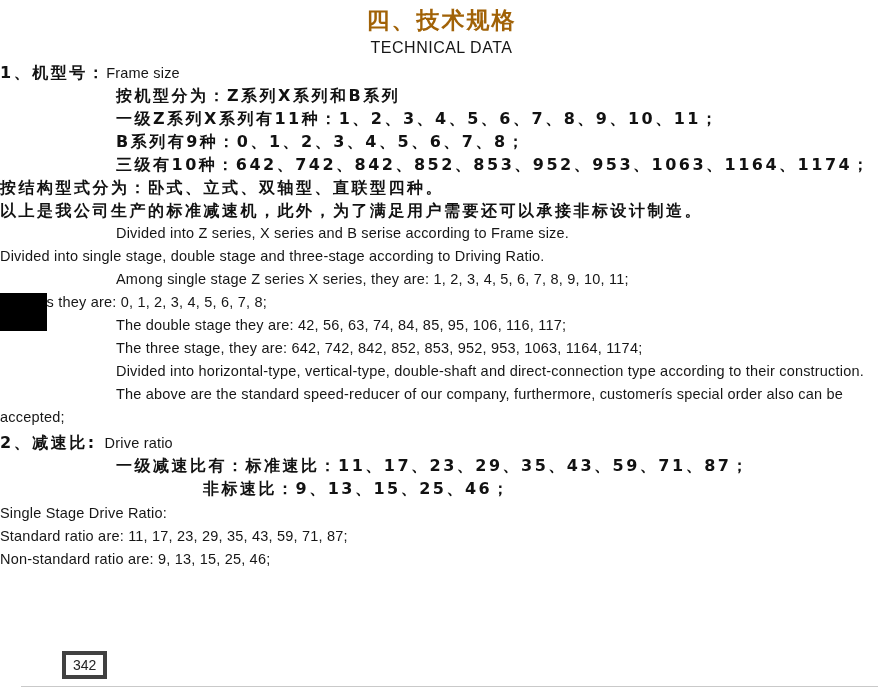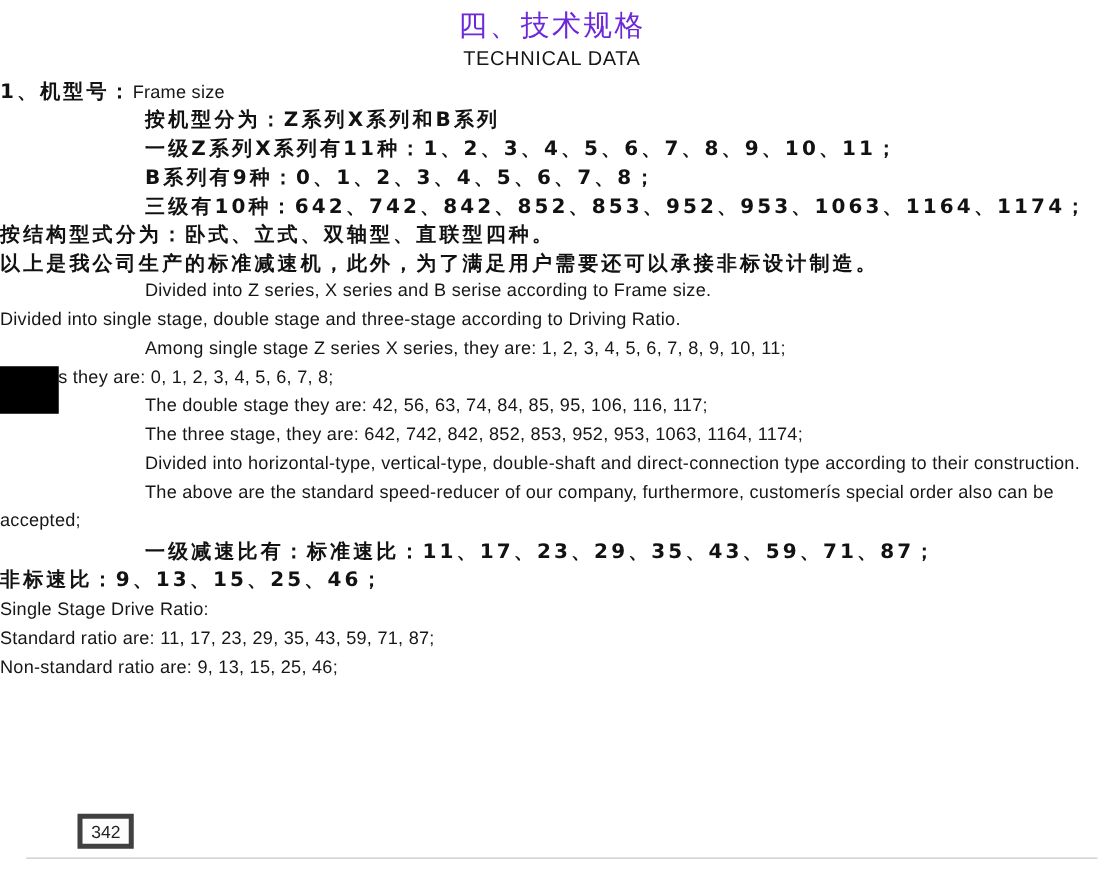--- a/index.html
+++ b/index.html
@@ -8,23 +8,23 @@
     width: 883px;
     height: 697px;
     background: #ffffff;
     overflow: hidden;
     color: #151515;
     font-family: "DejaVu Sans", sans-serif;
   }
   .header { position: absolute; top: 5px; left: 0; width: 100%; text-align: center; }
   .title-zh {
     font-size: 23px;
-    font-weight: normal;
+    font-weight: bold;
     letter-spacing: 2px;
-    color: #6d28d9;
+    color: #a16207;
     font-family: "DejaVu Sans", sans-serif;
   }
   .title-en {
     margin-top: 3px;
     font-size: 16px;
     letter-spacing: 0.5px;
     color: #161616;
     font-family: "Liberation Sans", sans-serif;
   }
   .content { position: absolute; top: 61px; left: 0; width: 100%; }
@@ -46,21 +46,21 @@
   .ln .zh-part {
     font-weight: bold; font-size: 16px; letter-spacing: 2.5px;
     font-family: "DejaVu Sans", sans-serif; color: #121212;
   }
   .ln .en-part {
     font-size: 14.5px; font-weight: 400; letter-spacing: 0.2px;
     font-family: "Liberation Sans", sans-serif; color: #161616;
   }
   .ind0 { }
   .ind1 { padding-left: 116px; }
-  .ind2 { }
+  .ind2 { padding-left: 203px; }
   .gap-before { margin-top: 2px; }
   .side-mark {
     position: absolute;
     left: 0; top: 293px;
     width: 47px; height: 38px;
     background: #000000;
   }
   .pagenum {
     position: absolute;
     left: 62px; top: 651px;
@@ -103,20 +103,21 @@
     <div class="ln en ind1">Divided into Z series, X series and B serise according to Frame size.</div>
     <div class="ln en ind0">Divided into single stage, double stage and three-stage according to Driving Ratio.</div>
     <div class="ln en ind1">Among single stage Z series X series, they are: 1, 2, 3, 4, 5, 6, 7, 8, 9, 10, 11;</div>
     <div class="ln en ind0">B series they are: 0, 1, 2, 3, 4, 5, 6, 7, 8;</div>
     <div class="ln en ind1">The double stage they are: 42, 56, 63, 74, 84, 85, 95, 106, 116, 117;</div>
     <div class="ln en ind1">The three stage, they are: 642, 742, 842, 852, 853, 952, 953, 1063, 1164, 1174;</div>
     <div class="ln en ind1">Divided into horizontal-type, vertical-type, double-shaft and direct-connection type according to their construction.</div>
     <div class="ln en ind1">The above are the standard speed-reducer of our company, furthermore, customerís special order also can be</div>
     <div class="ln en ind0">accepted;</div>
 
+    <div class="ln ind0 gap-before"><span class="zh-part">2、减速比: </span><span class="en-part">Drive ratio</span></div>
 
     <div class="ln zh ind1">一级减速比有：标准速比：11、17、23、29、35、43、59、71、87；</div>
     <div class="ln zh ind2">非标速比：9、13、15、25、46；</div>
 
     <div class="ln en ind0 gap-before">Single Stage Drive Ratio:</div>
     <div class="ln en ind0">Standard ratio are: 11, 17, 23, 29, 35, 43, 59, 71, 87;</div>
     <div class="ln en ind0">Non-standard ratio are: 9, 13, 15, 25, 46;</div>
 
   </div>
 

